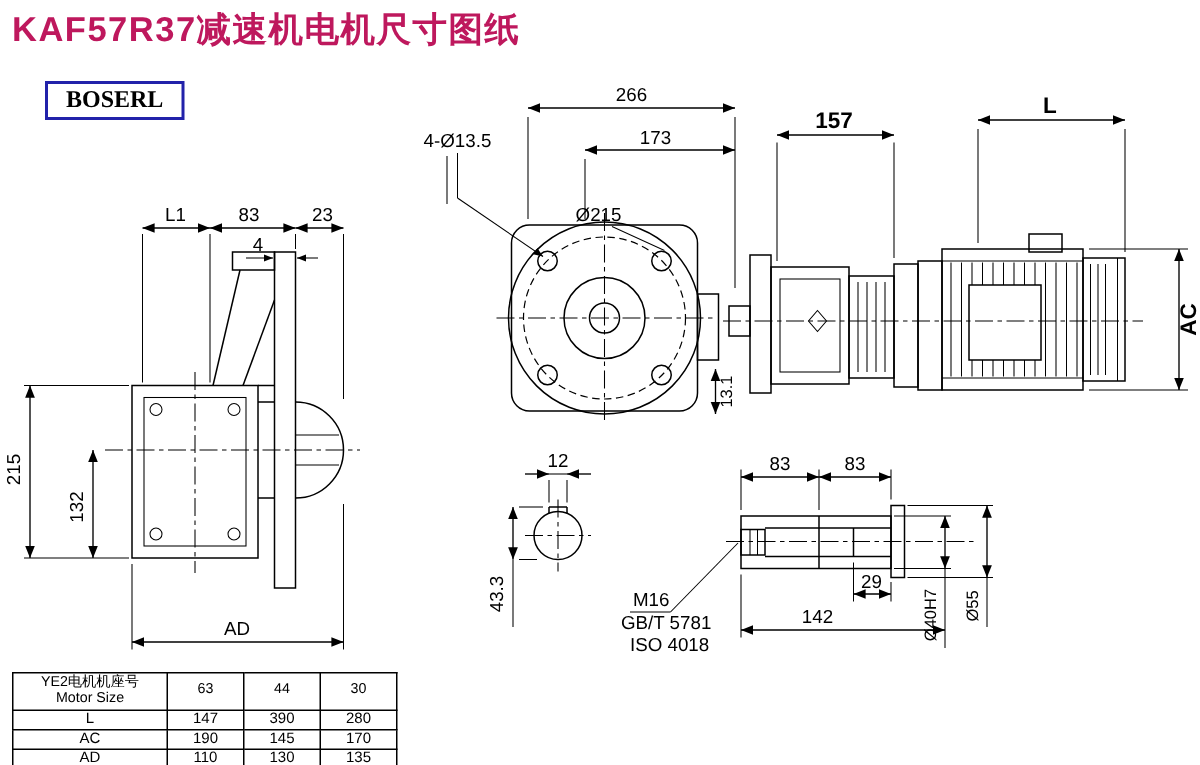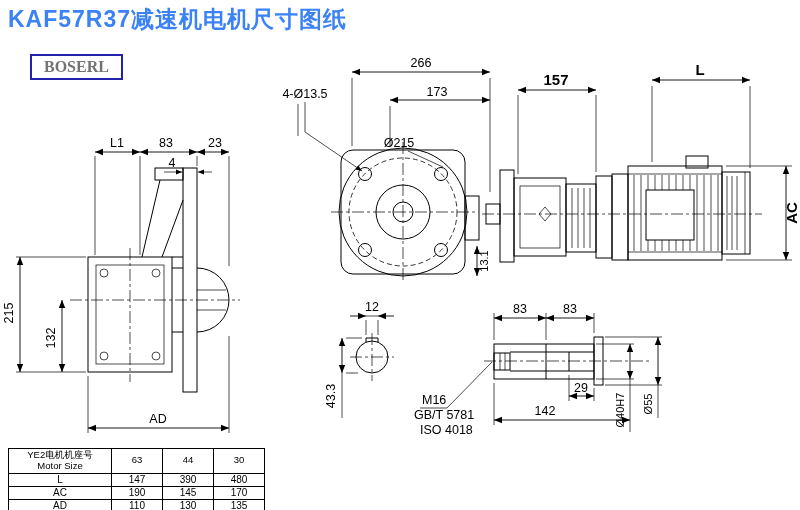--- a/index.html
+++ b/index.html
@@ -1,21 +1,21 @@
 <!DOCTYPE html>
 <html><head>
 <meta charset="utf-8">
 <style>
   html,body{margin:0;padding:0;background:#fff;}
   .page{position:relative;width:800px;height:510px;background:#fff;overflow:hidden;
         font-family:"Liberation Sans",sans-serif;}
-  .title{position:absolute;left:8px;top:4px;font-size:23px;font-weight:bold;color:#3b82f6;
+  .title{position:absolute;left:8px;top:4px;font-size:23px;font-weight:bold;color:#be185d;
          letter-spacing:1px;}
   .logo{position:absolute;left:30px;top:54px;border:2px solid #2222aa;padding:2px 12px;
-        font-family:"Liberation Serif",serif;font-size:16px;font-weight:bold;color:#737373;
+        font-family:"Liberation Serif",serif;font-size:16px;font-weight:bold;color:#000000;
         background:#fff;}
   svg{position:absolute;left:0;top:0;}
   .ln{stroke:#000;fill:none;stroke-width:1;}
   .tn{stroke:#000;fill:none;stroke-width:.7;}
   .dsh{stroke:#000;fill:none;stroke-width:.8;stroke-dasharray:5 3;}
   .cl{stroke:#000;fill:none;stroke-width:.7;stroke-dasharray:12 3 3 3;}
   .dim{stroke:#000;fill:none;stroke-width:.9;}
   .ext{stroke:#000;fill:none;stroke-width:.7;}
   .fw{fill:#fff;stroke:#000;stroke-width:1;}
   text{font-family:"Liberation Sans",sans-serif;fill:#000;}
@@ -263,21 +263,21 @@
       <div>Motor Size</div>
     </td>
     <td>63</td>
     <td>44</td>
     <td>30</td>
   </tr>
   <tr>
     <td class="c1">L</td>
     <td>147</td>
     <td>390</td>
-    <td>480</td>
+    <td>280</td>
   </tr>
   <tr>
     <td class="c1">AC</td>
     <td>190</td>
     <td>145</td>
     <td>170</td>
   </tr>
   <tr>
     <td class="c1">AD</td>
     <td>110</td>

